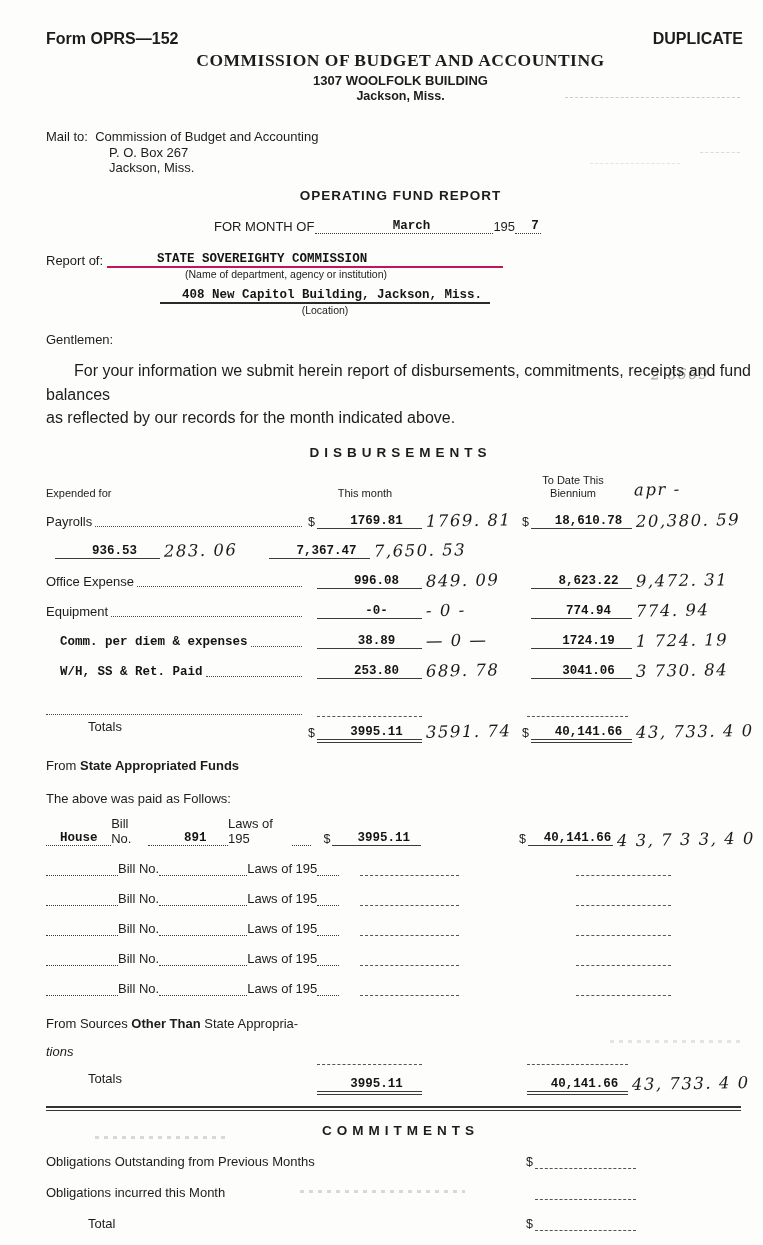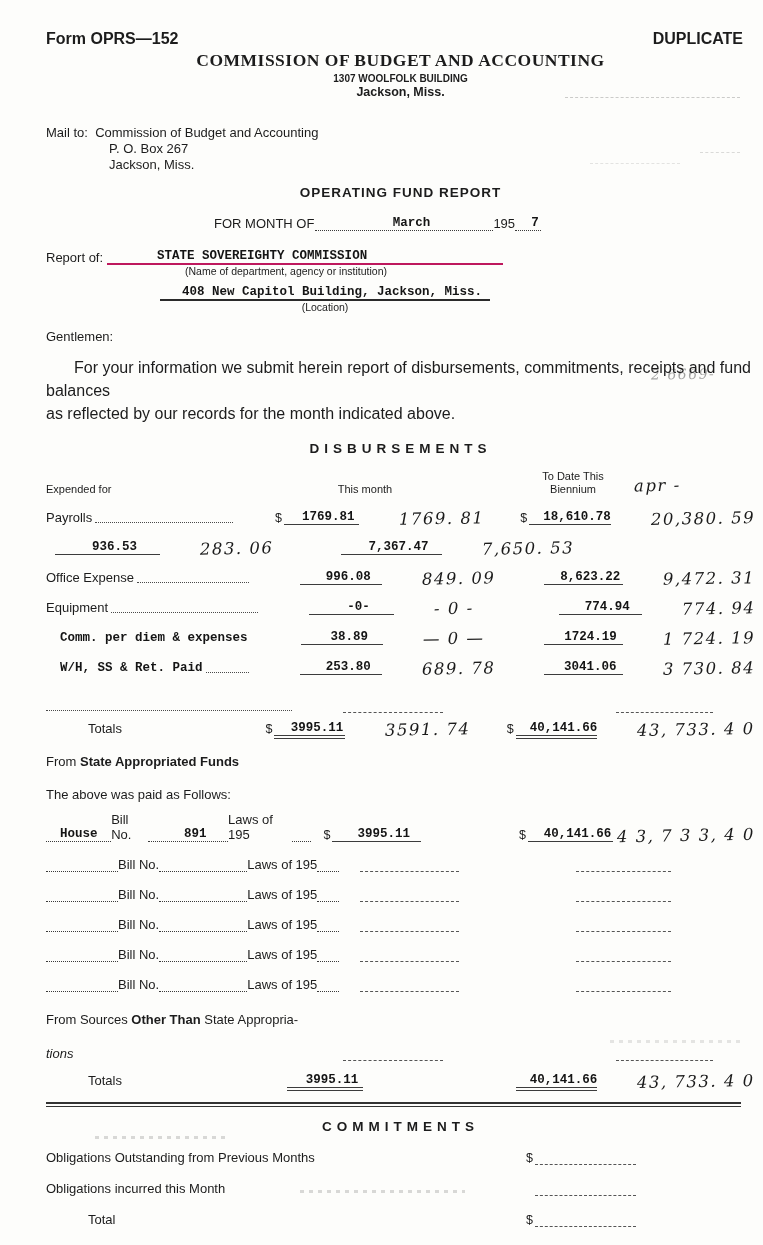--- a/index.html
+++ b/index.html
@@ -11,21 +11,21 @@
     color:#1c1c1c;
     overflow:hidden;
     box-sizing:border-box;
     padding:30px 8px 0 46px;
   }
   .flex{display:flex;}
   
   .topline{display:flex;justify-content:space-between;font-size:16px;font-weight:bold;padding-right:12px;}
   .org{text-align:center;margin-top:2px;line-height:1.25;}
   .org-name{font-family:"Liberation Serif", serif;font-weight:bold;font-size:17.5px;letter-spacing:.5px;}
-  .org-a1{font-weight:bold;font-size:10px;margin-top:1px;}
+  .org-a1{font-weight:bold;font-size:13px;margin-top:1px;}
   .org-a2{font-weight:bold;font-size:12.5px;}
   .mailto{margin-top:24px;font-size:13px;line-height:1.22;}
   .mailto .ind{margin-left:63px;}
   .rtitle{text-align:center;font-weight:bold;font-size:13.5px;letter-spacing:1px;margin-top:12px;}
   .monthline{display:flex;align-items:flex-end;font-size:13px;margin-top:14px;margin-left:168px;}
   .blank{border-bottom:1.4px dotted #3a3a3a;text-align:center;}
   .bl-month{width:178px;margin-left:1px;}
   .bl-year{width:26px;}
   
   .typed{font-family:"Liberation Mono", monospace;font-weight:bold;font-size:12.5px;color:#141414;white-space:nowrap;padding-left:14px;}
@@ -43,21 +43,21 @@
   
   .sec-title{text-align:center;font-weight:bold;font-size:13.5px;letter-spacing:5px;margin-top:16px;}
   .pencil{position:absolute;right:48px;top:366px;opacity:.4;font-size:13px;}
   .thead{display:flex;font-size:11px;margin-top:14px;align-items:flex-end;}
   .c-label{width:262px;}
   .c-month{width:114px;display:flex;align-items:flex-end;}
   .c-hwm{width:96px;}
   .c-bn{width:110px;display:flex;align-items:flex-end;}
   .c-hwb{flex:1;padding-left:6px;}
   .hd-bn{text-align:center;line-height:1.15;width:110px;}
-  .drow{display:flex;align-items:flex-end;margin-top:9px;min-height:21px;font-size:13px;gap:36px;}
+  .drow{display:flex;margin-top:9px;min-height:21px;font-size:13px;}
   .leader{flex:1;border-bottom:1.3px dotted #4a4a4a;margin:0 6px 2px 3px;height:1px;}
   .uline{border-bottom:1.6px solid #3c3c3c;text-align:center;flex:1;padding-bottom:0px;}
   .uline.dashed{border-bottom:1.6px dashed #555;}
   .dbl{position:relative;}
   .dbl::after{content:"";position:absolute;left:0;right:0;bottom:-4px;border-bottom:1.4px solid #3c3c3c;}
   .dollar{font-size:12.5px;margin-right:2px;}
   .hw-cell{padding-left:4px;position:relative;top:3px;}
   .totals-label{margin-left:42px;font-size:13px;}
   .paidline{font-size:13px;margin-top:18px;}
   .bold{font-weight:bold;}

